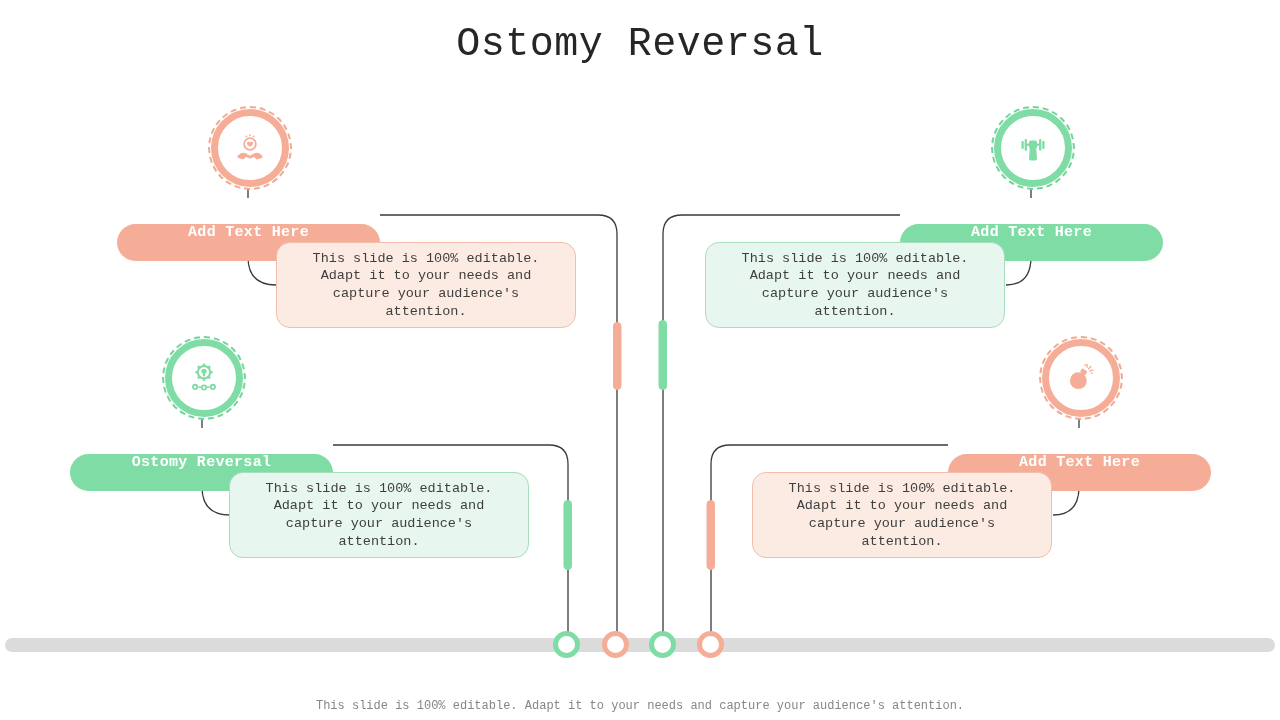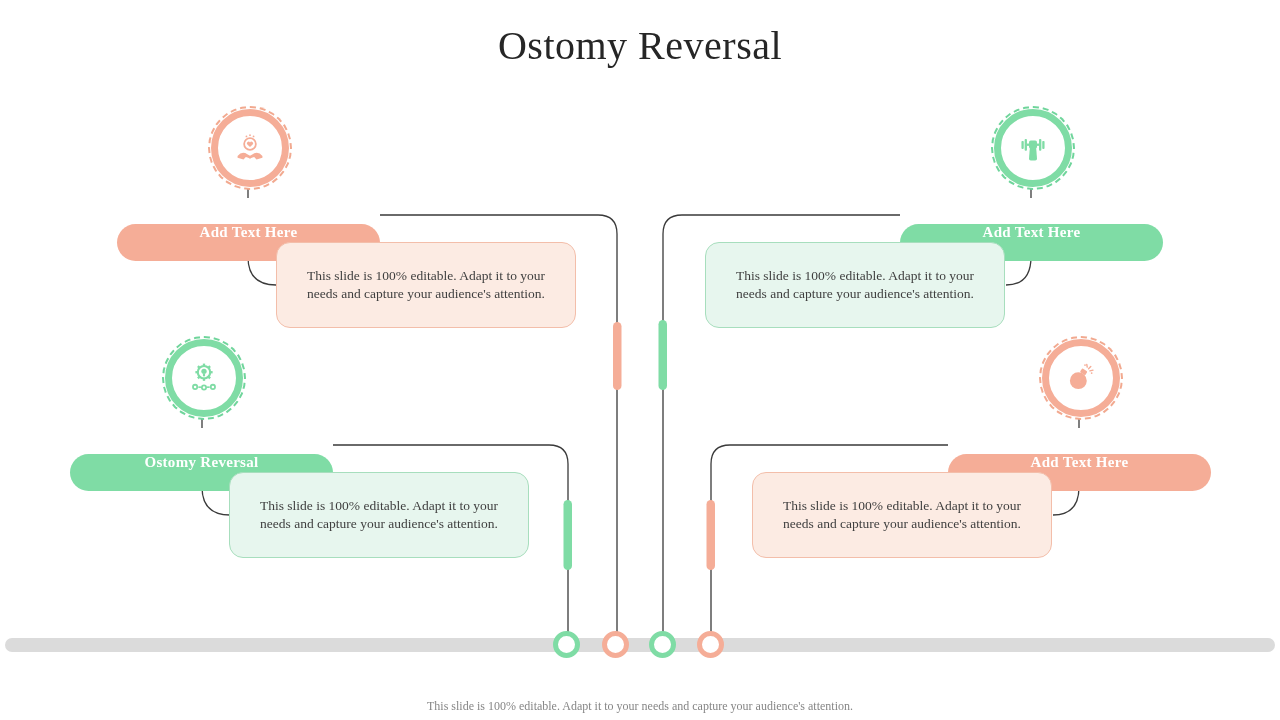--- a/index.html
+++ b/index.html
@@ -1,18 +1,18 @@
 <!DOCTYPE html>
 <html><head>
 <meta charset="utf-8">
 <style>
   html,body{margin:0;padding:0;background:#fff;}
   .slide{
     position:relative;width:1280px;height:720px;background:#ffffff;overflow:hidden;
-    font-family:Liberation Serif, serif;
+    font-family:Liberation Mono, monospace;
   }
   .title{
     position:absolute;top:22px;left:0;width:1280px;text-align:center;
     font-size:40px;font-weight:400;color:#262626;letter-spacing:.5px;
   }
   
   .connectors{position:absolute;top:0;left:0;width:1280px;height:720px;z-index:2;}
   
   .badge{position:absolute;width:80px;height:80px;border-radius:50%;
     display:flex;align-items:center;justify-content:center;z-index:3;background:#fff;}

